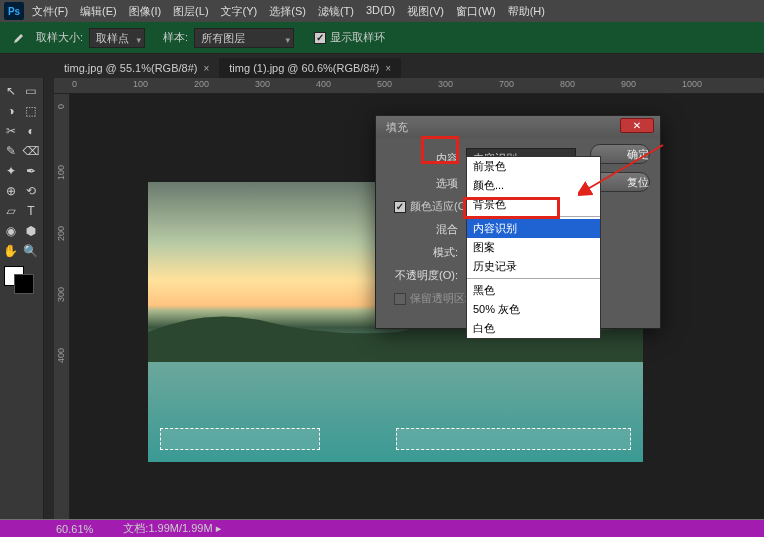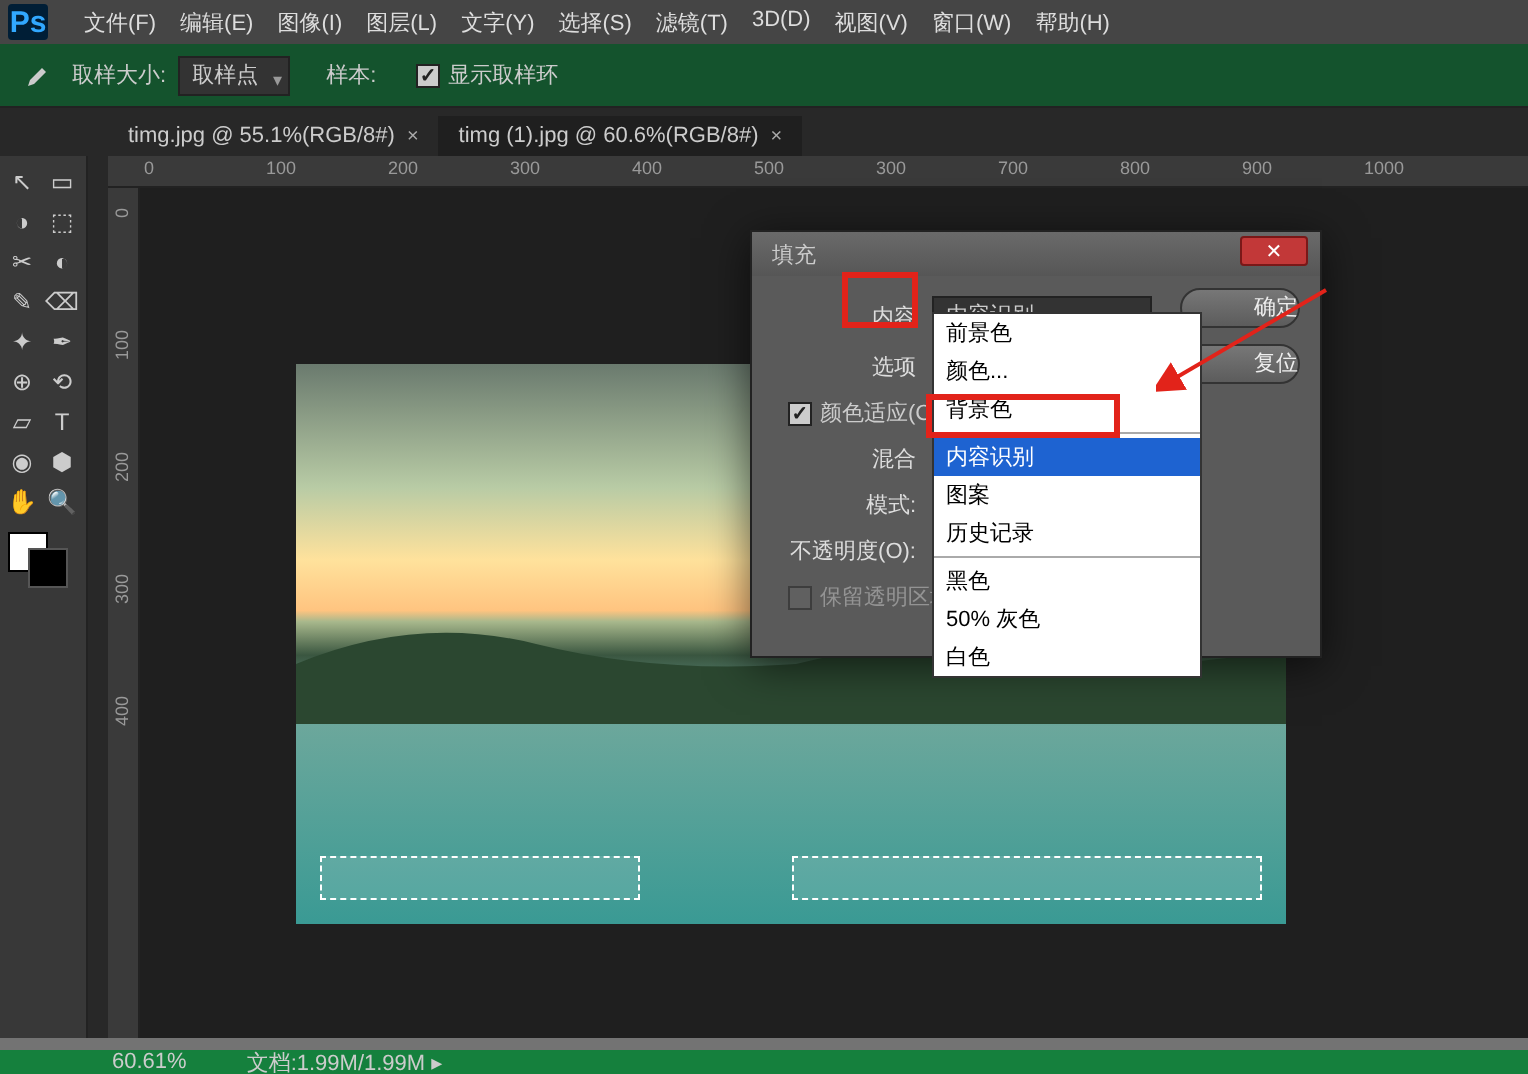--- a/index.html
+++ b/index.html
@@ -1,18 +1,18 @@
 <!DOCTYPE html>
 <html><head>
 <meta charset="utf-8">
 <style>
 *{margin:0;padding:0;box-sizing:border-box;font-family:"Microsoft YaHei",Arial,sans-serif;font-size:11px;color:#ccc;user-select:none}
 body{width:764px;height:537px;background:#282828;overflow:hidden;position:relative}
 .menubar{height:22px;background:#454545;display:flex;align-items:center;padding-left:4px}
-.ps-logo{width:20px;height:18px;background:#001e36;color:#31a8ff;font-weight:bold;font-size:15px;display:flex;align-items:center;justify-content:center;border-radius:2px;margin-right:12px}
+.ps-logo{width:20px;height:18px;background:#001e36;color:#31a8ff;font-weight:bold;font-size:10px;display:flex;align-items:center;justify-content:center;border-radius:2px;margin-right:2px}
 .menu-item{padding:0 6px;color:#ddd;font-size:11px;cursor:pointer}
 .optbar{height:32px;background:#14532d;border-bottom:1px solid #222;display:flex;align-items:center;padding-left:6px;gap:6px}
 .eyedrop{width:24px;height:24px;display:flex;align-items:center;justify-content:center}
 .optlabel{color:#ccc;font-size:11px}
 .selbox{height:20px;background:#333;border:1px solid #222;padding:0 14px 0 6px;position:relative;min-width:56px;line-height:18px}
 .selbox:after{content:"▾";position:absolute;right:3px;top:2px;font-size:9px;color:#999}
 .cbx{width:12px;height:12px;background:#ccc;border:1px solid #222;display:inline-flex;align-items:center;justify-content:center;color:#222;font-size:10px;font-weight:bold;margin-right:4px}
 .tabbar{height:24px;background:#282828;display:flex;align-items:flex-end;padding-left:54px}
 .tab{padding:4px 10px;color:#aaa;font-size:11px;display:flex;align-items:center;gap:6px}
 .tab.active{background:#1f1f1f;color:#fff}
@@ -26,21 +26,21 @@
 .swatch{width:34px;height:28px;position:relative;margin-top:4px}
 .sw-f{position:absolute;left:2px;top:0;width:20px;height:20px;background:#fff;border:1px solid #000}
 .sw-b{position:absolute;left:12px;top:8px;width:20px;height:20px;background:#000;border:1px solid #555}
 .canvas{position:absolute;left:70px;top:94px;right:0;bottom:18px;background:#1f1f1f;overflow:hidden}
 .photo{position:absolute;left:78px;top:88px;width:495px;height:280px;background:linear-gradient(180deg,#6a7a6e 0%,#b8cba5 22%,#ffe29c 35%,#ffc480 44%,#a8b88c 46%,#3a5640 52%,#6fa89c 62%,#3a9a94 100%)}
 .mountain{position:absolute;left:0;right:0;top:120px;height:60px}
 .mountain svg{width:100%;height:100%}
 .sel1,.sel2{position:absolute;bottom:12px;height:22px;border:1px dashed #fff;background:rgba(255,255,255,0.12)}
 .sel1{left:12px;width:160px}
 .sel2{right:12px;width:235px}
-.statusbar{position:absolute;left:0;right:0;bottom:0;height:18px;background:#15803d;border-top:6px solid #737373;display:flex;align-items:center;padding-left:56px;gap:30px;color:#aaa}
+.statusbar{position:absolute;left:0;right:0;bottom:0;height:18px;background:#a21caf;border-top:1px solid #737373;display:flex;align-items:center;padding-left:56px;gap:30px;color:#aaa}
 .dialog{position:absolute;left:375px;top:115px;width:286px;background:#5a5a5a;border:1px solid #222;box-shadow:0 4px 20px rgba(0,0,0,0.6)}
 .dlg-title{height:22px;background:linear-gradient(#6a6a6a,#565656);display:flex;align-items:center;padding-left:10px;color:#eee;position:relative}
 .dlg-close{position:absolute;right:6px;top:2px;width:34px;height:15px;background:#c23838;border:1px solid #7a1818;border-radius:2px;display:flex;align-items:center;justify-content:center;color:#fff;font-size:10px}
 .dlg-body{padding:10px 10px 14px 10px;position:relative}
 .row{display:flex;align-items:center;margin-bottom:8px}
 .rlabel{width:80px;text-align:right;padding-right:8px;color:#ddd}
 .btn{width:60px;height:20px;background:linear-gradient(#777,#5c5c5c);border:1px solid #333;border-radius:10px;text-align:right;line-height:18px;color:#eee}
 .buttons{position:absolute;right:10px;top:6px;display:flex;flex-direction:column;gap:8px}
 .dd{position:absolute;left:466px;top:156px;width:135px;background:#fff;border:1px solid #333;z-index:5}
 .dd-item{padding:2px 6px;color:#000;font-size:11px;border-bottom:none}
@@ -73,20 +73,21 @@
 
 <div class="optbar">
   <div class="eyedrop">
     <svg width="16" height="16" viewBox="0 0 16 16">
         <path d="M13 2l1 1-2 2 1 1-6 6-3 1 1-3 6-6 1 1 2-2z" fill="#ccc"></path>
       </svg>
   </div>
   <span class="optlabel">取样大小:</span>
   <div class="selbox">取样点</div>
   <span class="optlabel" style="margin-left:12px">样本:</span>
+  <div class="selbox" style="min-width:100px">所有图层</div>
   <div style="display:flex;align-items:center;margin-left:14px">
     <span class="cbx">✓</span>
       <span>显示取样环</span>
   </div>
 </div>
 
 <div class="tabbar" id="tabs">
     <div class="tab">
       <span>timg.jpg @ 55.1%(RGB/8#)</span>
       <span class="x">×</span>

